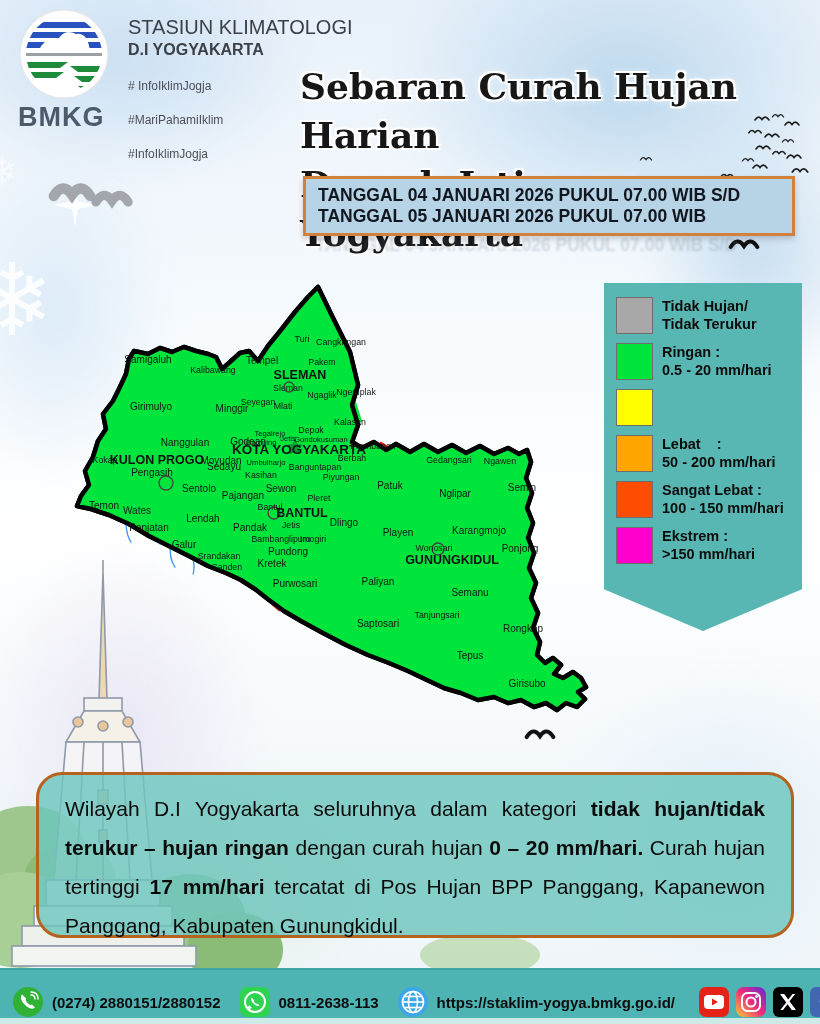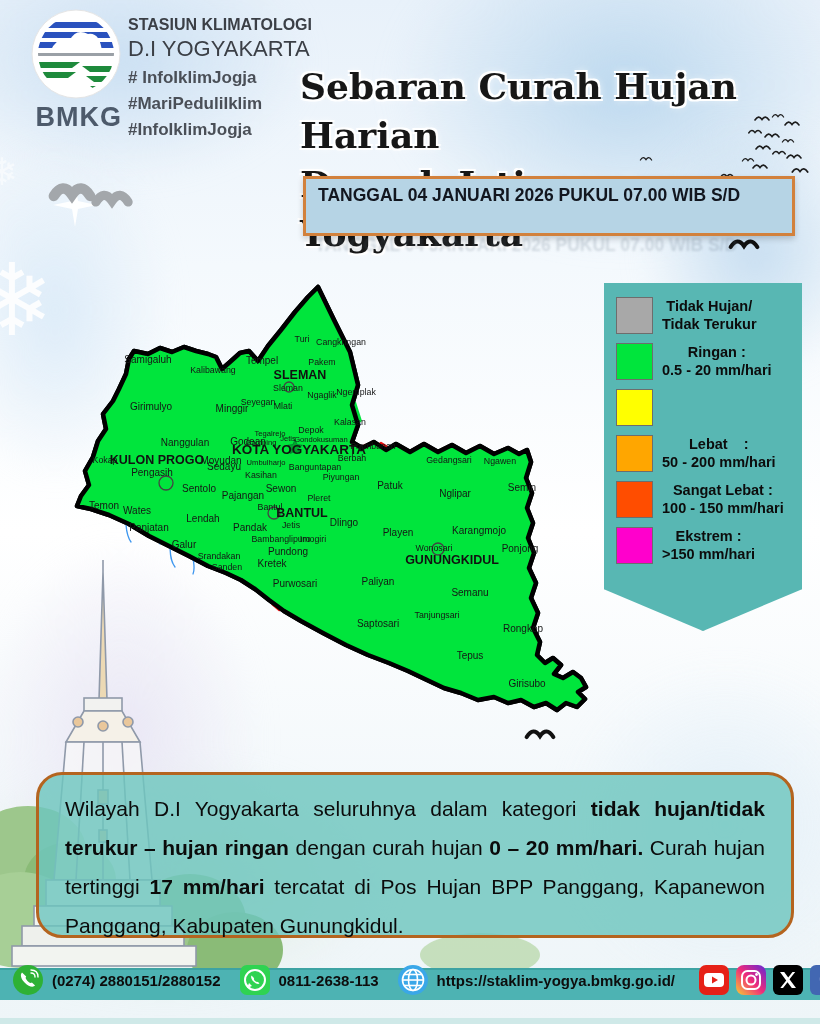--- a/index.html
+++ b/index.html
@@ -9,62 +9,62 @@
   .wc{position:absolute;border-radius:50%;filter:blur(14px);}
   .wc1{left:-70px;top:-60px;width:380px;height:240px;background:radial-gradient(closest-side,#cadff2,#cadff200);}
   .wc2{left:390px;top:-80px;width:470px;height:330px;background:radial-gradient(closest-side,#bcd8ee,#bcd8ee00);}
   .wc3{left:640px;top:120px;width:230px;height:260px;background:radial-gradient(closest-side,#c6ddf0,#c6ddf000);}
   .wc4{left:-60px;top:140px;width:230px;height:340px;background:radial-gradient(closest-side,#dcebf8,#dcebf800);}
   .wc5{left:560px;top:660px;width:330px;height:330px;background:radial-gradient(closest-side,#dfedf7,#dfedf700);opacity:.8;}
   .wc6{left:-60px;top:760px;width:450px;height:240px;background:radial-gradient(closest-side,#dceada,#dceada00);}
   .wc7{left:-20px;top:540px;width:280px;height:400px;background:radial-gradient(closest-side,#e9e6f4,#e9e6f400);}
   .snowflake{position:absolute;color:#ffffff;opacity:.9;pointer-events:none;}
   
-  .logo-wrap{position:absolute;left:18px;top:8px;width:104px;text-align:right;}
+  .logo-wrap{position:absolute;left:18px;top:8px;width:104px;text-align:left;}
   .logo-text{font-weight:bold;font-size:27px;color:#4d5a6b;letter-spacing:1px;margin-top:-2px;}
   .org{position:absolute;left:128px;top:16px;color:#3b3f46;}
-  .org .l1{font-weight:bold;font-size:16px;}
-  .org .l2{font-weight:normal;font-size:22px;margin-top:2px;}
-  .org .tag{font-weight:bold;font-size:17px;color:#4a4f57;margin-top:6px;}
+  .org .l1{font-weight:normal;font-size:20px;}
+  .org .l2{font-weight:bold;font-size:16px;margin-top:2px;}
+  .org .tag{font-weight:normal;font-size:12px;color:#4a4f57;margin-top:20px;}
   
   .title{position:absolute;left:300px;top:62px;width:505px;
     font-family:"DejaVu Serif",serif;font-weight:bold;font-size:36px;line-height:49px;color:#171717;
     text-shadow:2px 2px 0 #fff,-2px -2px 0 #fff,2px -2px 0 #fff,-2px 2px 0 #fff,0 0 8px #fff;}
   
   .period{position:absolute;left:303px;top:176px;width:462px;height:40px;
     background:#b6d4e5;border:3px solid #d2813c;padding:6px 12px 8px 12px;
     font-weight:bold;font-size:17.5px;line-height:21px;color:#12161f;box-shadow:0 3px 6px rgba(0,0,0,.18);}
   .period-ghost{position:absolute;left:303px;top:235px;width:462px;height:24px;overflow:hidden;
     padding:0 12px;font-weight:bold;font-size:17.5px;line-height:21px;color:#5a6c7e;
     opacity:.22;filter:blur(1px);pointer-events:none;}
   
   .legend{position:absolute;left:604px;top:283px;width:198px;height:348px;
     background:var(--teal,#58b7b3);clip-path:polygon(0 0,100% 0,100% 88%,50% 100%,0 88%);
     padding:0;box-shadow:0 2px 4px rgba(0,0,0,.2);}
   .lg-inner{padding:14px 10px 0 12px;}
   .lg-row{display:flex;align-items:center;margin-bottom:9px;}
   .sw{width:35px;height:35px;flex:0 0 35px;border:1px solid #6d6d6d;margin-right:9px;}
-  .lg-t{font-weight:bold;font-size:14.5px;line-height:17.5px;color:#0c0c0c;white-space:pre;text-align:center;}
+  .lg-t{font-weight:bold;font-size:14.5px;line-height:17.5px;color:#0c0c0c;white-space:pre;}
   
   .map-svg{position:absolute;left:40px;top:268px;width:585px;height:462px;}
   .ml-n{font-size:10px;fill:#151515;text-anchor:middle;font-family:"Liberation Sans",sans-serif;}
   .ml-s{font-size:8.8px;fill:#151515;text-anchor:middle;font-family:"Liberation Sans",sans-serif;}
   .ml-xs{font-size:7.6px;fill:#151515;text-anchor:middle;font-family:"Liberation Sans",sans-serif;}
   .ml-b{font-size:12.5px;font-weight:bold;fill:#111;text-anchor:middle;font-family:"Liberation Sans",sans-serif;}
   .ml-B{font-size:13.5px;font-weight:bold;fill:#111;text-anchor:middle;font-family:"Liberation Sans",sans-serif;}
   .blue-ln{stroke:var(--blue-border,#3e97ef);stroke-width:1.3;fill:none;stroke-linecap:round;}
   .red-ln{stroke:var(--red-border,#ee1111);stroke-width:2.3;fill:none;stroke-linejoin:round;}
   
   .summary{position:absolute;left:36px;top:772px;width:700px;height:128px;
     background:rgba(110,198,190,.82);border:3.5px solid #b4641f;border-radius:26px;
     padding:14px 26px 18px 26px;font-size:21px;line-height:39px;text-align:justify;color:#0b0b0b;}
   .summary b{font-weight:bold;}
   
-  .footer{position:absolute;left:0;top:968px;width:820px;height:32px;background:#4db3b3;
-    display:flex;align-items:flex-end;padding:4px 12px;box-sizing:border-box;border-top:2px solid #3da3a3;}
+  .footer{position:absolute;left:0;top:968px;width:820px;height:50px;background:#4db3b3;
+    display:flex;align-items:flex-start;padding:16px 12px;box-sizing:border-box;border-top:2px solid #3da3a3;}
   .footer-strip{position:absolute;left:0;top:1018px;width:820px;height:6px;background:#cfe9e8;}
   .f-item{display:flex;align-items:center;margin-right:18px;}
   .f-txt{font-weight:bold;font-size:15px;color:#0d0d0d;margin-left:8px;white-space:nowrap;}
   .f-ico{width:32px;height:32px;flex:0 0 auto;}
   .f-social .f-ico{margin-left:5px;}
   .decor-svg{position:absolute;left:0;top:0;width:820px;height:1024px;pointer-events:none;}
 </style>
 </head>
 <body>
 
@@ -167,31 +167,32 @@
           <path d="M60 78 L84 78 L84 84 L68 84 Z"></path>
         </g>
       </g>
     </svg>
     <div class="logo-text">BMKG</div>
   </div>
   <div class="org">
     <div class="l1">STASIUN KLIMATOLOGI</div>
     <div class="l2">D.I YOGYAKARTA</div>
     <div class="tag"># InfoIklimJogja</div>
-    <div class="tag">#MariPeduliIklim</div>
+    <div class="tag">#MariPahamiIklim</div>
     <div class="tag">#InfoIklimJogja</div>
   </div>
 
   <div class="title">
     <div>Sebaran Curah Hujan Harian</div>
     <div>Daerah Istimewa Yogyakarta</div>
   </div>
 
   <div class="period">
     <div>TANGGAL 04 JANUARI 2026 PUKUL 07.00 WIB S/D</div>
+    <div>TANGGAL 05 JANUARI 2026 PUKUL 07.00 WIB</div>
   </div>
   <div class="period-ghost">
     <div>TANGGAL 04 JANUARI 2026 PUKUL 07.00 WIB S/D</div>
   </div>
 
   <svg class="map-svg" viewBox="40 268 585 462">
 
     <path id="province" d="M318 287 L334 320 L350 352 L358 385 L352 405 L358 425 L352 442 L362 448 L374 442 L386 450 L396 444
          L410 452 L424 444 L438 452 L452 445 L466 453 L480 446 L494 454 L508 448 L519 454 L527 450 L531 462
          L526 478 L532 493 L527 508 L533 523 L528 538 L534 553 L529 568 L536 583 L531 598 L538 613 L533 628 L540 642 L537 655

